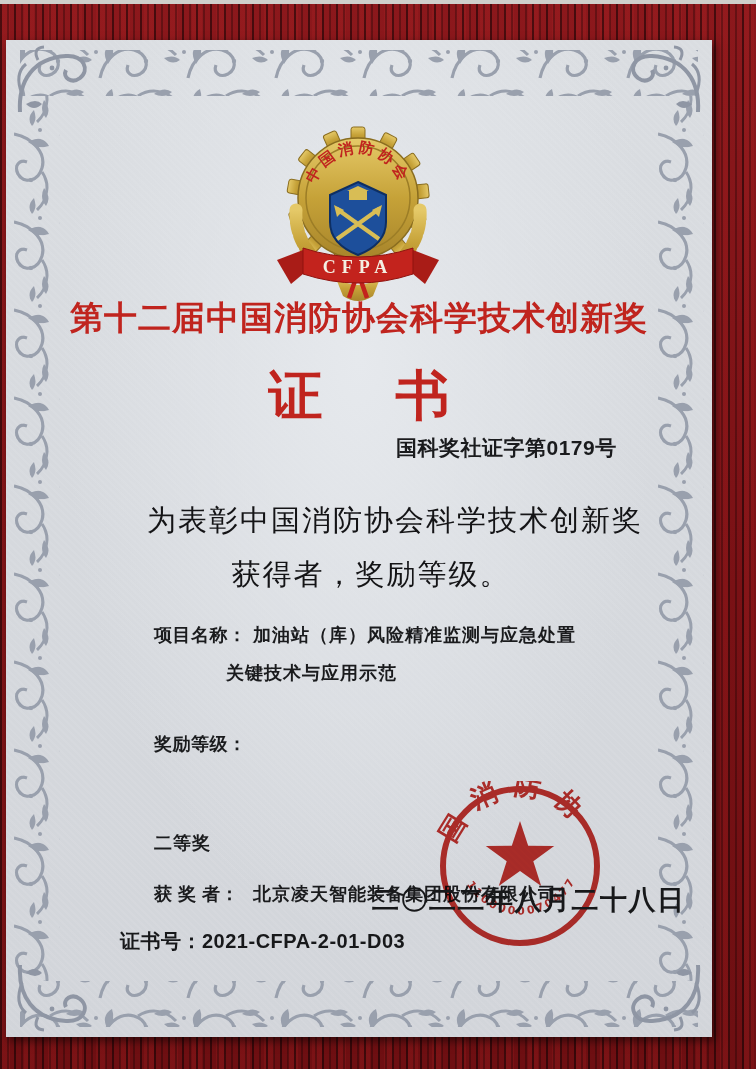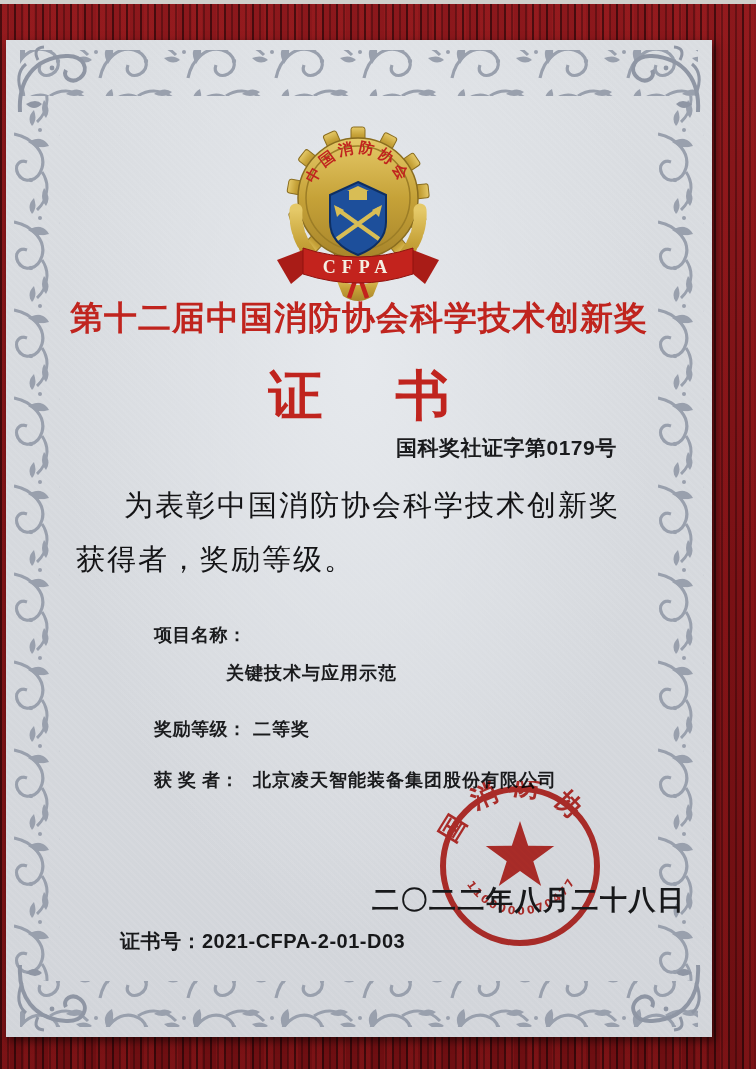--- a/index.html
+++ b/index.html
@@ -22,30 +22,30 @@
   }
   .lace{position:absolute;left:0;top:0;width:706px;height:997px;pointer-events:none;}
   .abs{position:absolute;}
   .award-title{left:0;top:256px;width:706px;text-align:center;
     font-family:"Liberation Serif","DejaVu Serif",serif;font-weight:bold;
     font-size:33px;letter-spacing:1px;color:#c0241e;}
   .doc-title{left:0;top:320px;width:706px;text-align:center;
     font-family:"Liberation Serif","DejaVu Serif",serif;font-weight:bold;
     font-size:54px;color:#c0241e;letter-spacing:1.35em;padding-left:1.35em;box-sizing:border-box;}
   .issue-no{left:390px;top:394px;font-size:21px;font-weight:bold;color:#1a1b1d;letter-spacing:.5px;}
-  .body-text{left:70px;top:441px;width:590px;color:#141416;
-    font-family:Liberation Mono, monospace;
-    font-size:29px;line-height:54px;letter-spacing:2px;}
+  .body-text{left:70px;top:453px;width:590px;color:#141416;
+    font-family:Liberation Serif, serif;
+    font-size:29px;line-height:54px;letter-spacing:2px;text-align:center;}
   .body-text .indent{padding-left:48px;}
   .fields{left:148px;top:583px;width:540px;color:#1a1b1d;font-size:18px;font-weight:bold;}
   .frow{display:flex;align-items:flex-start;white-space:nowrap;}
   .flabel{flex:0 0 99px;letter-spacing:.5px;}
   .fvalue{letter-spacing:1px;}
   .frow-cont{margin:14px 0 0 72px;white-space:nowrap;letter-spacing:1px;font-family:Liberation Serif, serif;}
-  .frow.grade{margin-top:32px;}
+  .frow.grade{margin-top:47px;flex-direction:column;}
   .frow.winner{margin-top:27px;}
   .seal{left:429px;top:741px;width:170px;height:170px;mix-blend-mode:multiply;opacity:.93;}
   .date-line{left:366px;top:842px;font-family:"Liberation Serif","DejaVu Serif",serif;
     font-size:27px;font-weight:bold;color:#17181a;letter-spacing:1.5px;z-index:5;}
   .cert-no{left:88px;top:888px;font-size:20px;font-weight:bold;color:#17181a;z-index:5;letter-spacing:.5px;margin-left:26px;}
   .emblem{left:257px;top:86px;width:190px;height:178px;}
 </style>
 </head>
 <body>
 
@@ -144,20 +144,21 @@
     <div class="abs issue-no">国科奖社证字第0179号</div>
 
     <div class="abs body-text">
       <div class="indent">为表彰中国消防协会科学技术创新奖</div>
       <div>获得者，奖励等级。</div>
     </div>
 
     <div class="abs fields">
       <div class="frow">
         <span class="flabel">项目名称：</span>
+        <span class="fvalue">加油站（库）风险精准监测与应急处置</span>
       </div>
       <div class="frow-cont">关键技术与应用示范</div>
       <div class="frow grade">
         <span class="flabel">奖励等级：</span>
         <span class="fvalue">二等奖</span>
       </div>
       <div class="frow winner">
         <span class="flabel">获 奖 者：</span>
         <span class="fvalue">北京凌天智能装备集团股份有限公司</span>
       </div>

